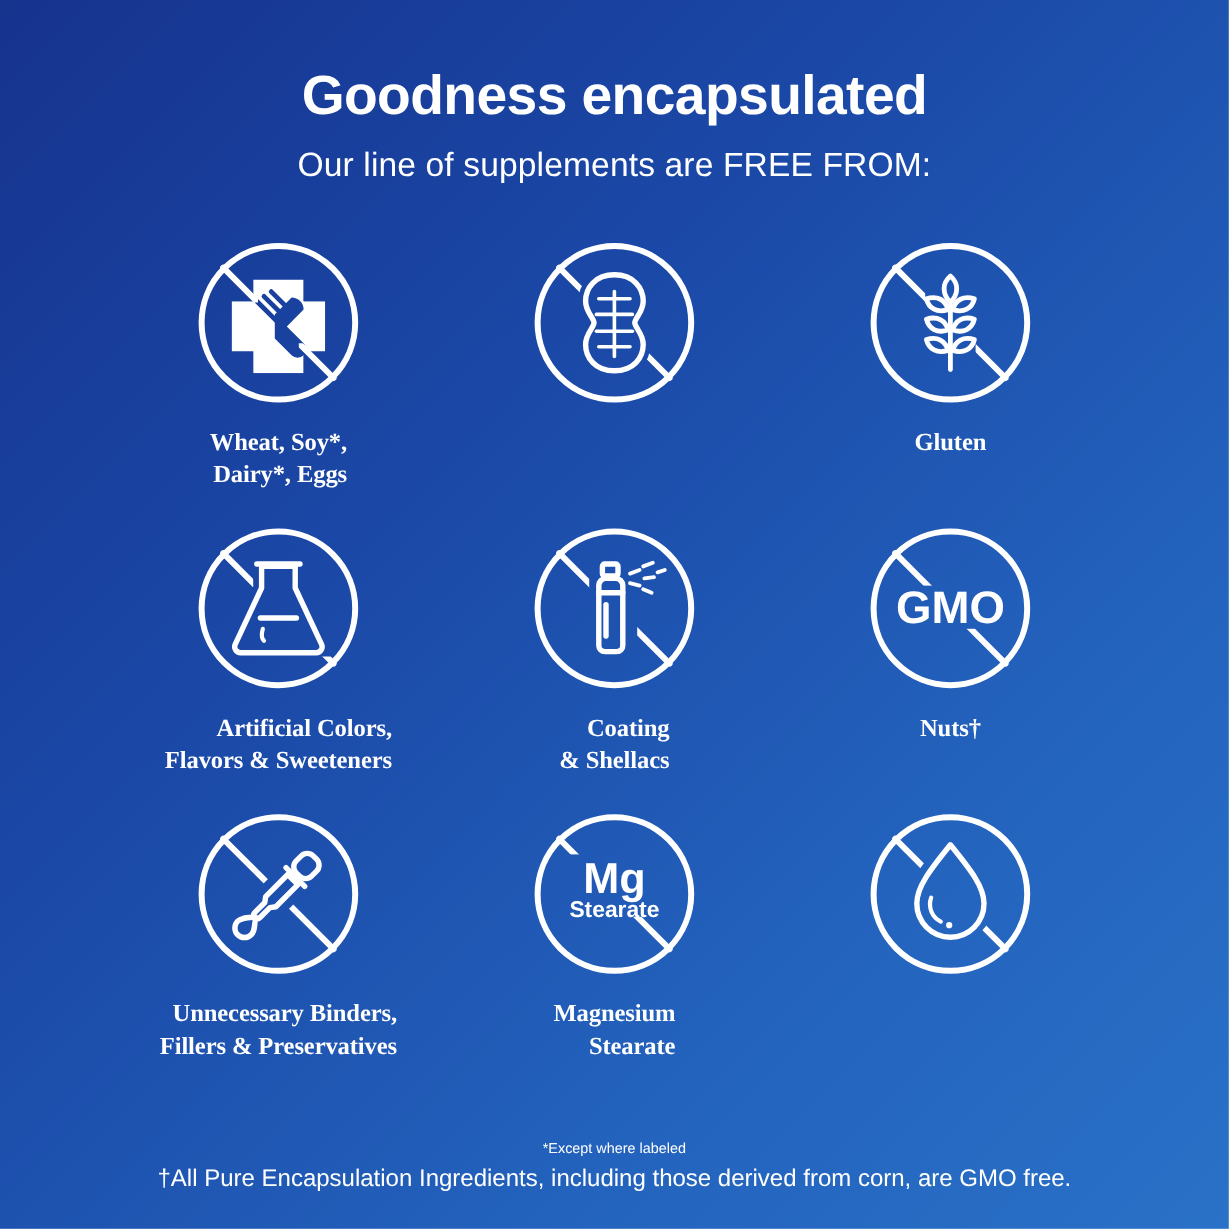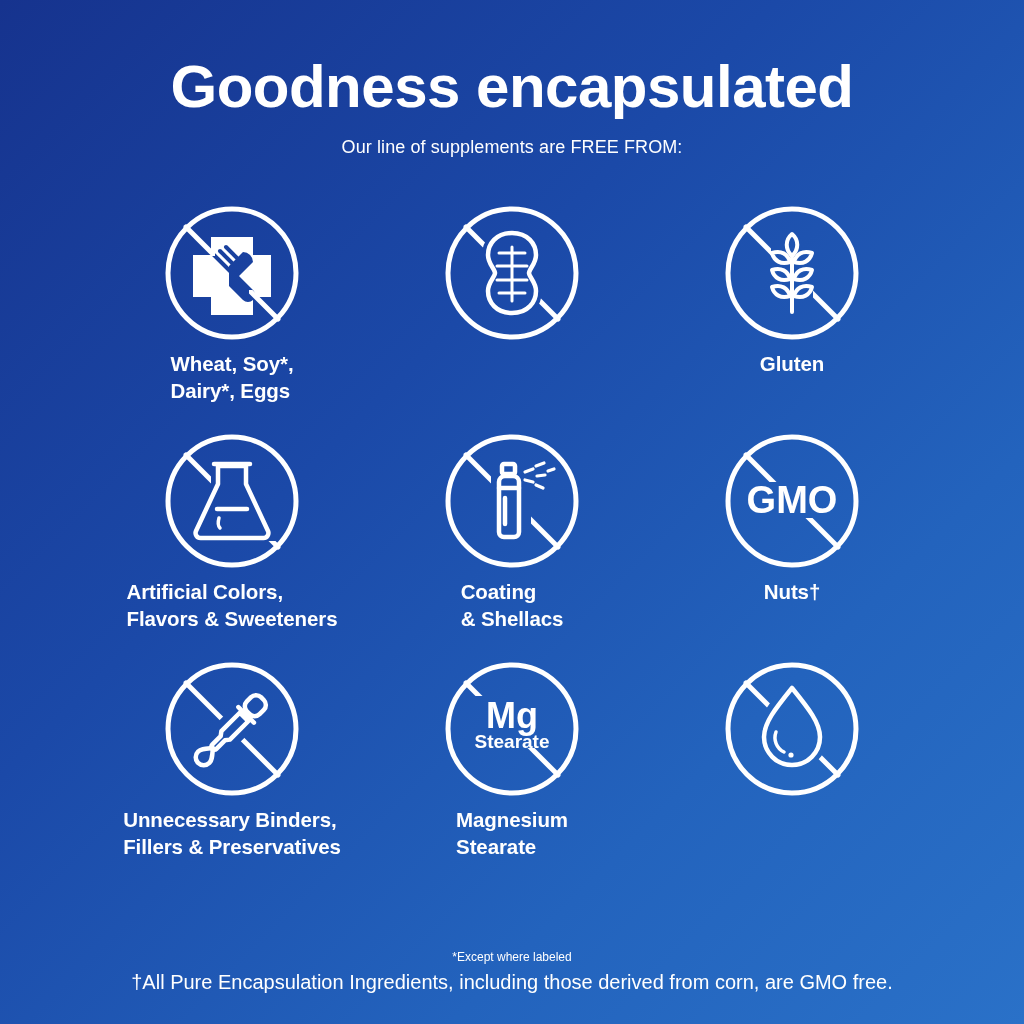--- a/index.html
+++ b/index.html
@@ -7,53 +7,54 @@
   body {
     font-family:"Liberation Sans", sans-serif;
     background:linear-gradient(135deg,#16338e 0%,#1b49a8 38%,#2363bd 72%,#2a71c8 100%);
     color:#ffffff;
     overflow:hidden;
     position:relative;
   }
   .page { width:1024px; height:1024px; display:flex; flex-direction:column; align-items:center; }
 
   .headline {
-    font-size:60px;
+    font-size:46px;
     font-weight:bold;
     letter-spacing:-0.5px;
     margin-top:52px;
     text-align:center;
   }
   .subhead {
-    font-size:18px;
+    font-size:28px;
     font-weight:normal;
     margin-top:16px;
     text-align:center;
     letter-spacing:0.1px;
   }
 
   .grid {
     margin-top:42px;
     width:840px;
     display:grid;
     grid-template-columns:repeat(3,1fr);
     grid-row-gap:24px;
   }
   .cell { display:flex; flex-direction:column; align-items:center; }
   .badge { width:146px; height:146px; position:relative; }
   .badge svg { width:146px; height:146px; display:block; overflow:visible; }
 
   .cell-label {
-    margin-top:4px;
+    margin-top:14px;
     font-size:20.5px;
     font-weight:bold;
     line-height:1.32;
-    text-align:left;
+    text-align:right;
     white-space:pre-line;
     letter-spacing:-0.1px;
+    font-family:Liberation Serif, serif;
   }
 
   .footnotes {
     position:absolute;
     left:0; right:0;
     bottom:26px;
     text-align:center;
   }
   .footnote { font-size:12px; line-height:1.55; font-weight:normal; }
   .footnote.small { font-size:20px; }

